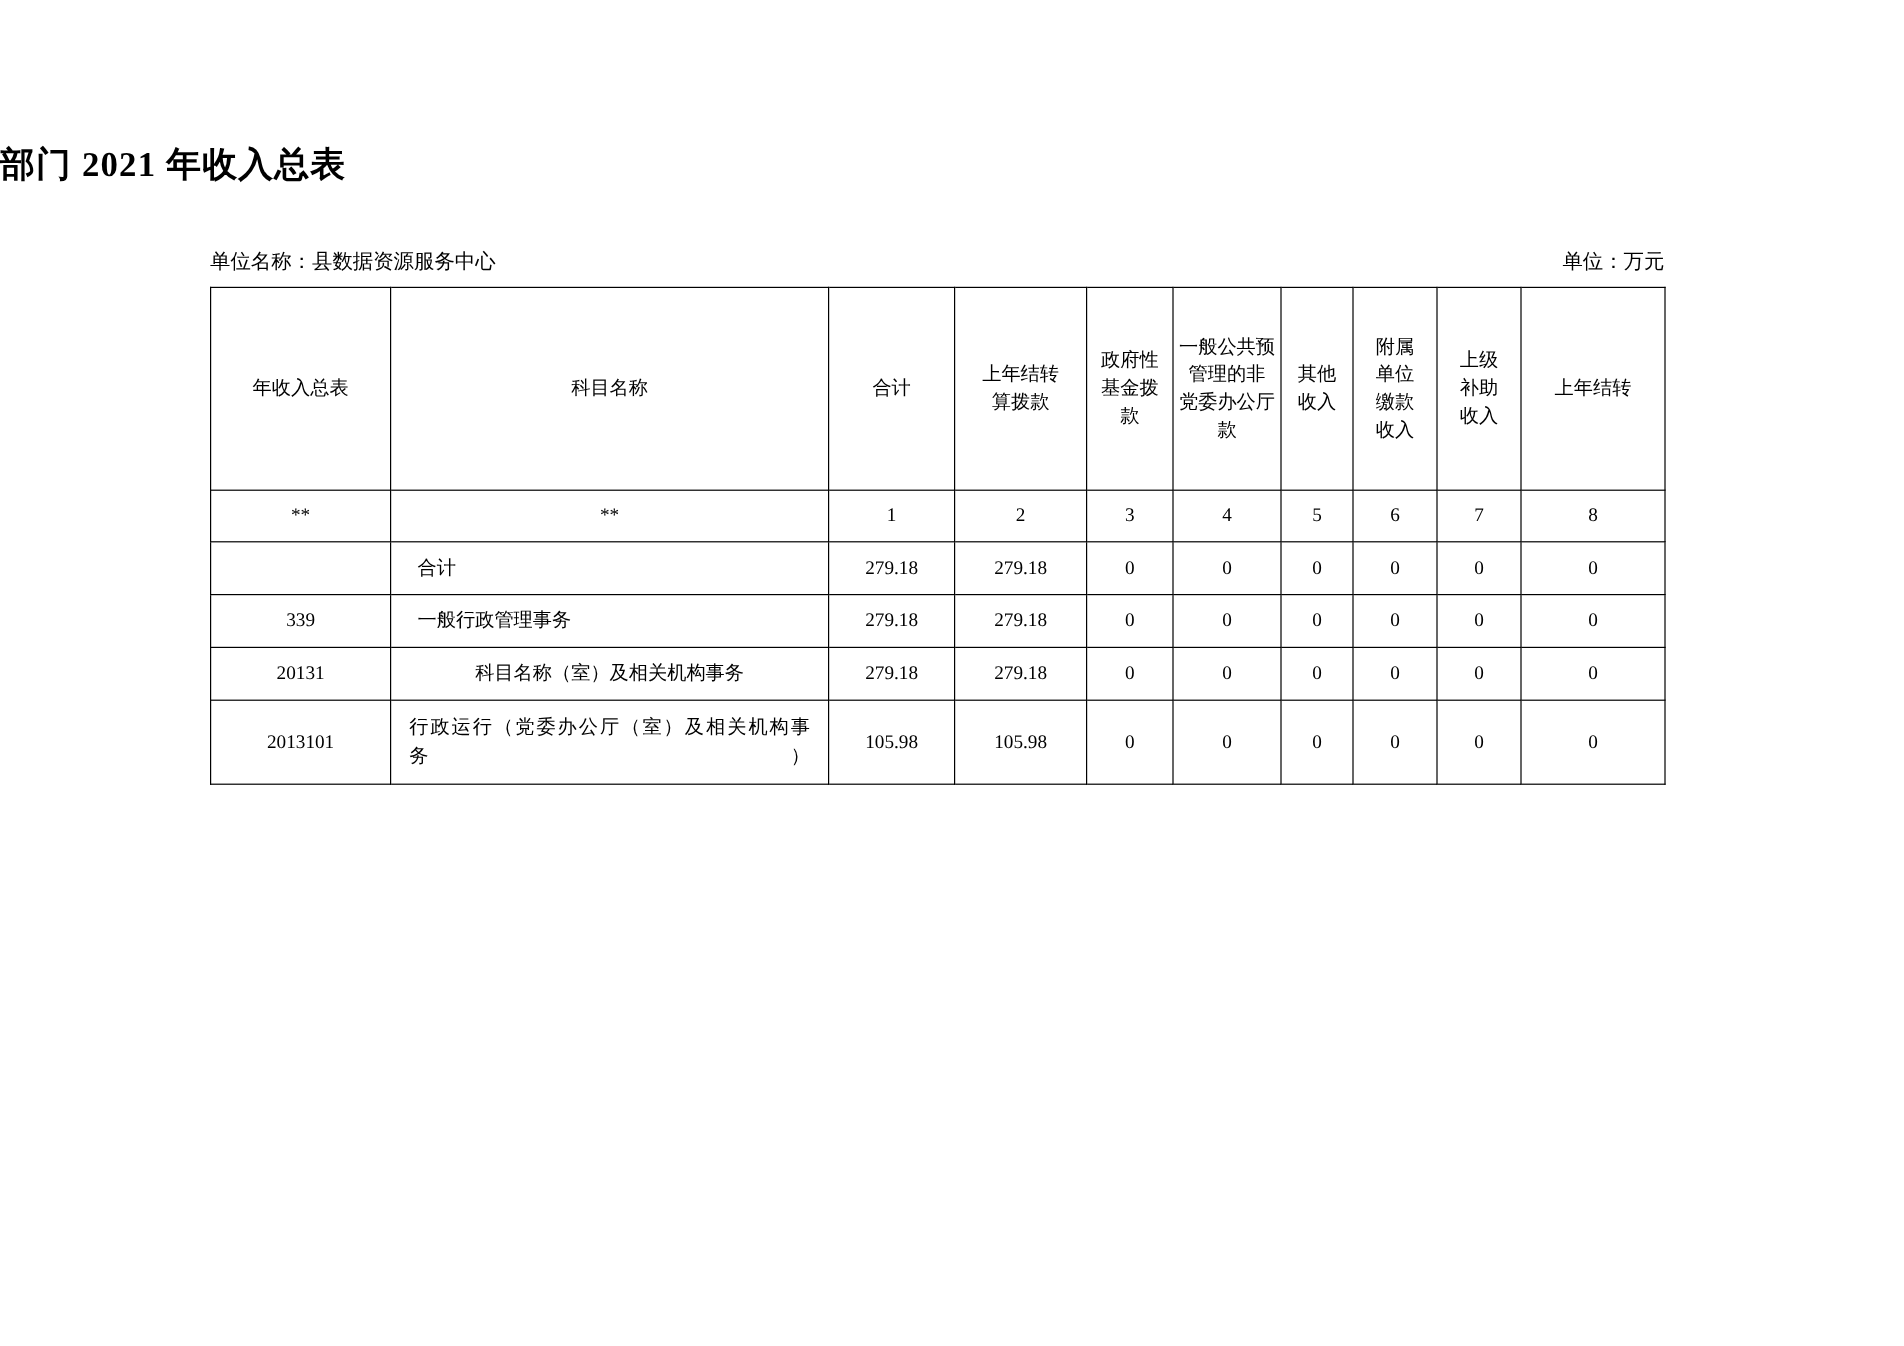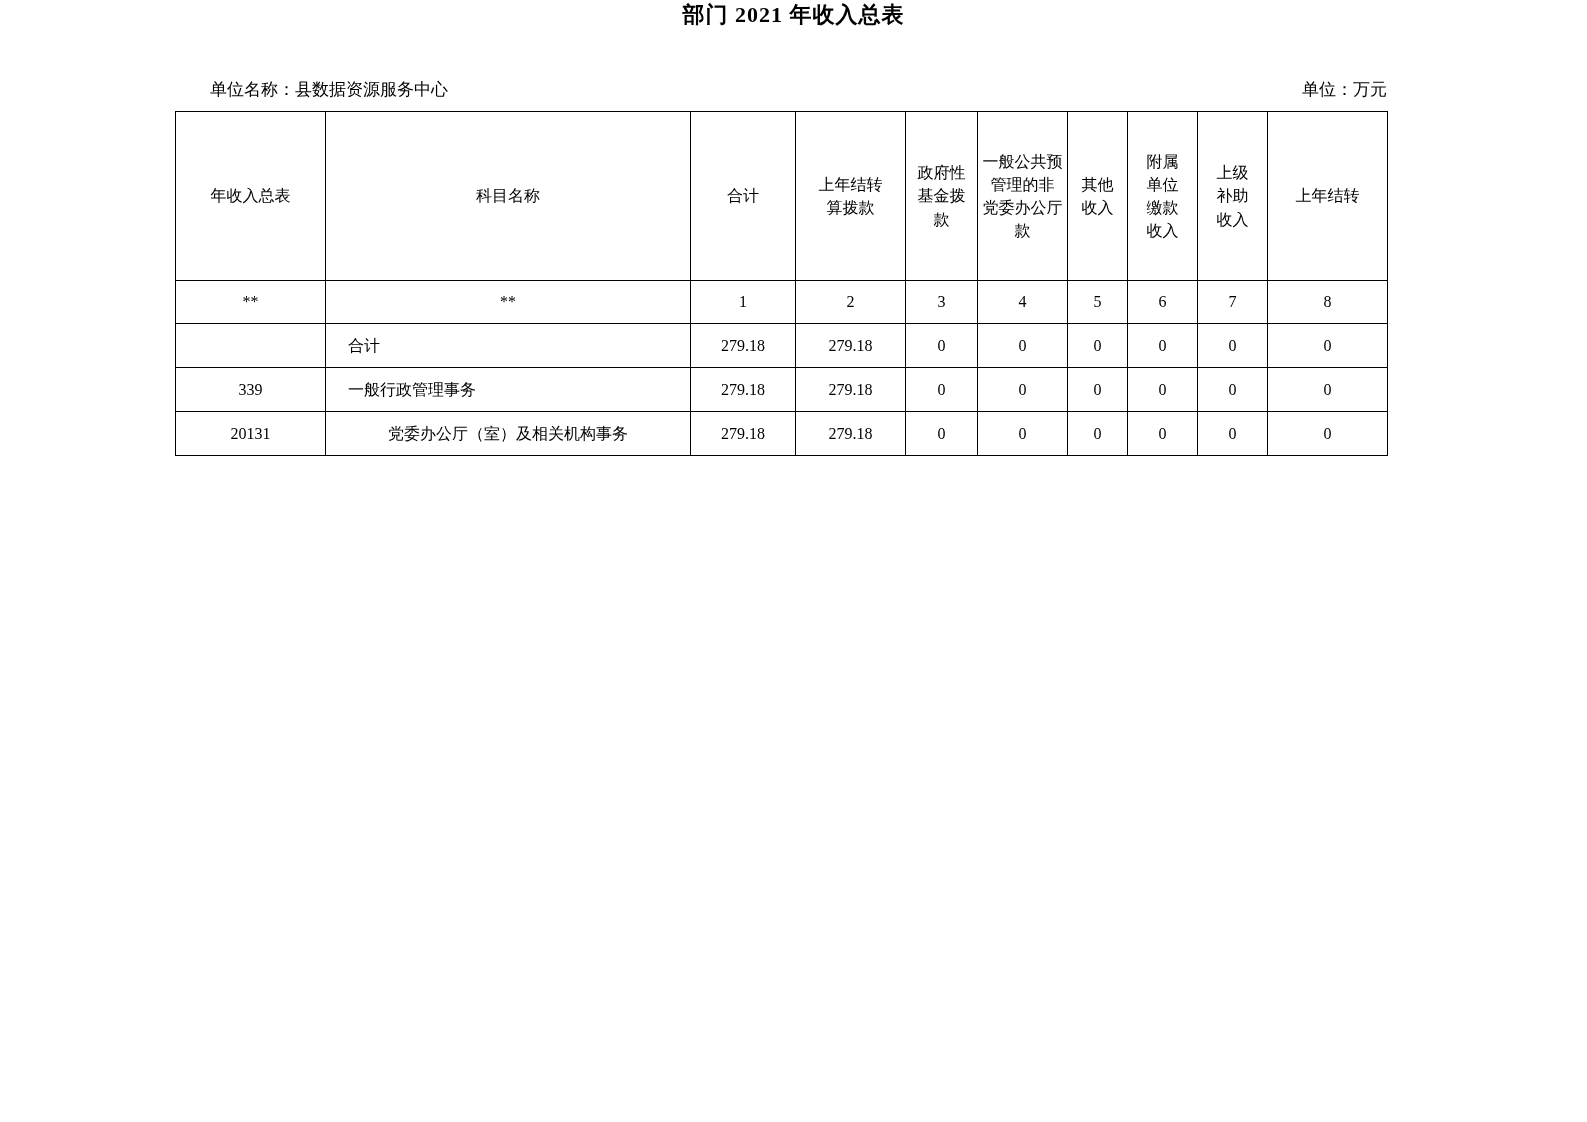--- a/index.html
+++ b/index.html
@@ -16,37 +16,36 @@
     overflow: hidden;
   }
   .page {
     width: 1587px;
     height: 1122px;
     box-sizing: border-box;
     padding: 0;
     position: relative;
   }
   .doc-title {
-    text-align: center;
-    font-size: 22px;
+    font-size: 29px;
     font-weight: bold;
     letter-spacing: 1px;
+    margin-top: 118px;
     margin-bottom: 0;
     font-family: "Liberation Serif", "DejaVu Serif", serif;
   }
   .meta-row {
     display: flex;
     justify-content: space-between;
     align-items: flex-end;
     margin: 48px 200px 10px 175px;
     font-size: 17px;
   }
   .meta-left, .meta-right {
     white-space: nowrap;
-    margin-left: 35px;
   }
   table.budget {
     border-collapse: collapse;
     table-layout: fixed;
     margin-left: 175px;
     width: 1212px;
     font-size: 16px;
   }
   table.budget th, table.budget td {
     border: 1px solid #000000;
@@ -217,28 +216,42 @@
         <td>0</td>
         <td>0</td>
         <td>0</td>
         <td>0</td>
         <td>0</td>
         <td>0</td>
       </tr>
 
       <tr class="row-h">
         <td class="code-cell code-20131">20131</td>
-        <td class="name-cell">党委办公厅（室）及相关机构事务</td>
-        <td>279.18</td>
-        <td>279.18</td>
-        <td>0</td>
-        <td>0</td>
-        <td>0</td>
-        <td>0</td>
-        <td>0</td>
-        <td>0</td>
-      </tr>
-
+        <td class="name-cell">科目名称（室）及相关机构事务</td>
+        <td>279.18</td>
+        <td>279.18</td>
+        <td>0</td>
+        <td>0</td>
+        <td>0</td>
+        <td>0</td>
+        <td>0</td>
+        <td>0</td>
+      </tr>
+
+      <tr class="row-h2">
+        <td class="code-cell">2013101</td>
+        <td class="name-cell">
+          <span class="wrap-name">行政运行（党委办公厅（室）及相关机构事务）</span>
+        </td>
+        <td>105.98</td>
+        <td>105.98</td>
+        <td>0</td>
+        <td>0</td>
+        <td>0</td>
+        <td>0</td>
+        <td>0</td>
+        <td>0</td>
+      </tr>
 
     </tbody>
   </table>
 
 </div>
 
 </body></html>

